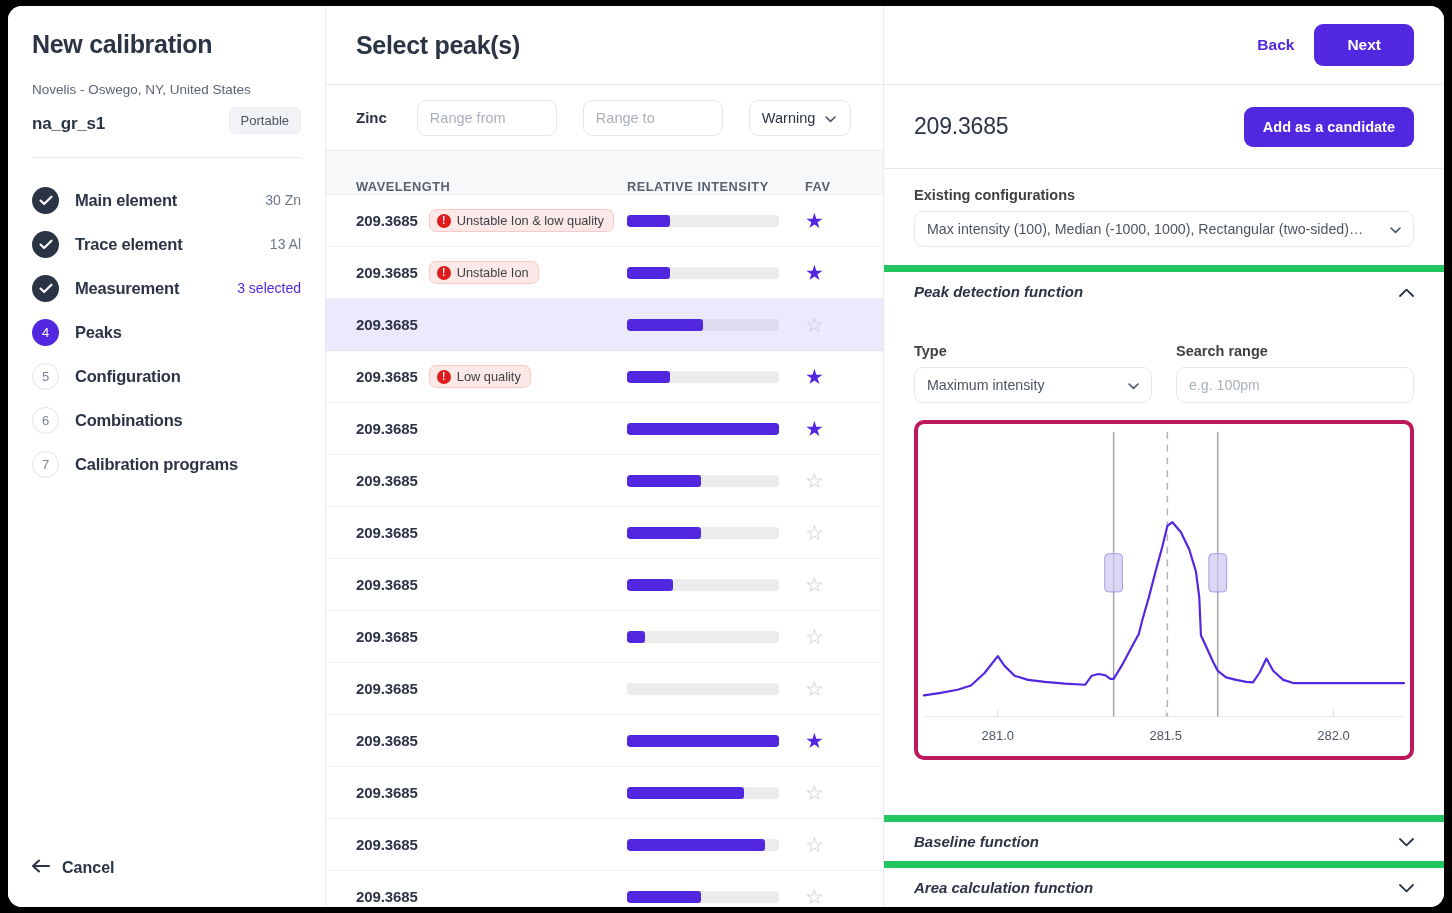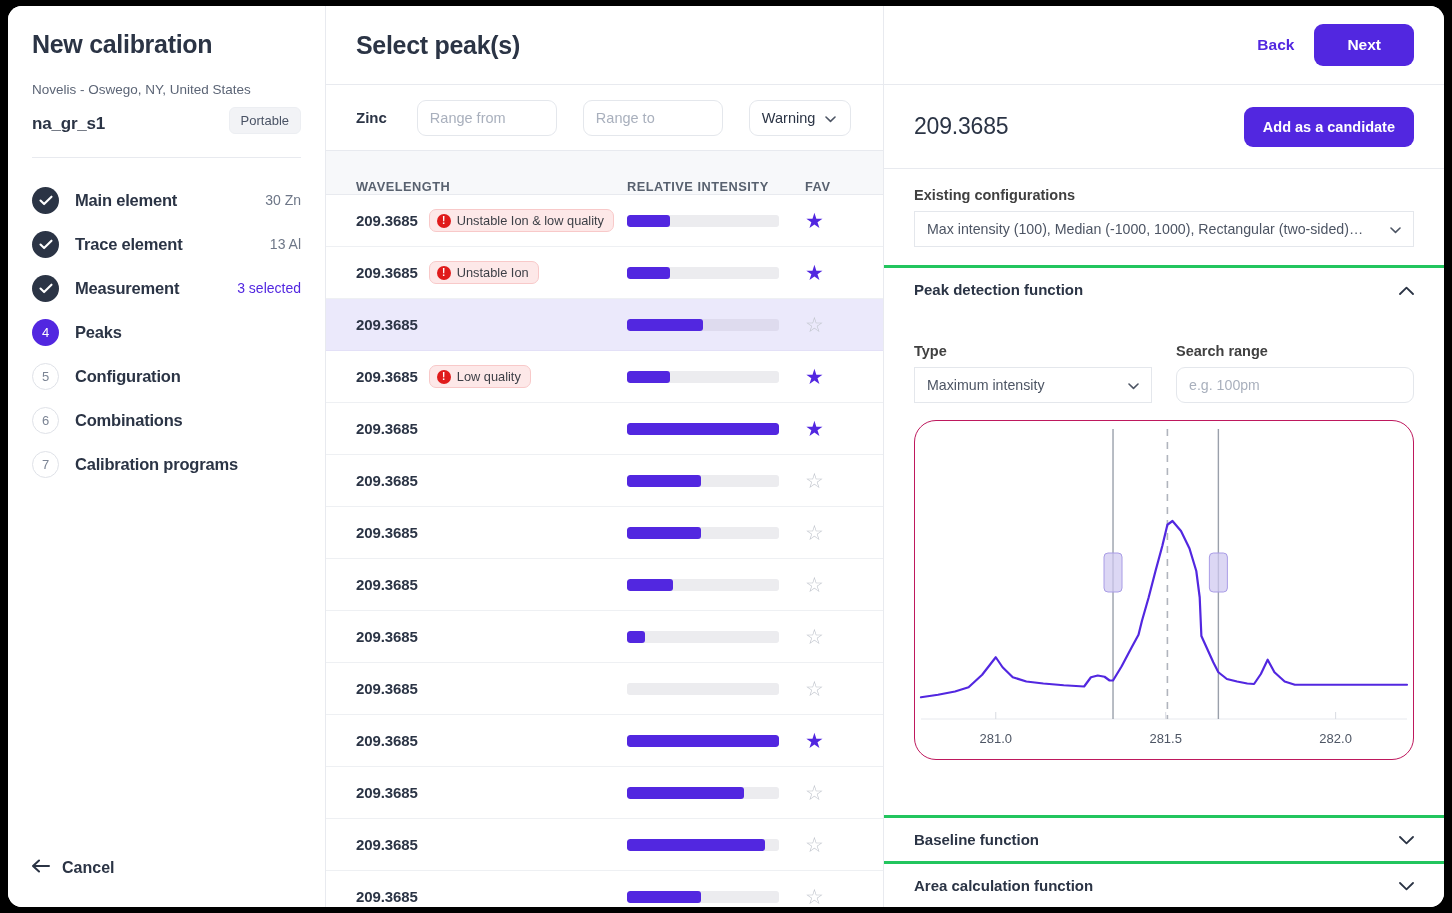--- a/index.html
+++ b/index.html
@@ -215,47 +215,48 @@
   }
   .right-section {
     padding: 18px 30px 0 30px;
     border-top: 1px solid #e8eaef;
   }
   .field-label {
     font-size: 14.5px; font-weight: bold; color: #404040;
     margin-bottom: 8px;
   }
   .select-box {
-    height: 36px; border: 1px solid #e4e7ec; border-radius: 0;
+    height: 36px; border: 1px solid #e4e7ec; border-radius: 9px;
     display: flex; align-items: center; justify-content: space-between;
     padding: 0 12px; font-size: 14.2px; color: #4d5564;
     background: #fff; cursor: pointer;
     margin-bottom: 18px;
   }
   .accordion-head {
     display: flex; align-items: center; justify-content: space-between;
     height: 46px; padding: 0 30px;
-    border-top: 3px solid #22c55e;
+    border-top: 7px solid #22c55e;
     cursor: pointer;
+    font-style: italic;
   }
   .accordion-title { font-size: 15px; font-weight: bold; color: #2b3445; }
   .pdf-body { padding: 0 30px 0 30px; }
   .two-col { display: flex; gap: 24px; }
   .col { flex: 1; margin-top: 32px; }
   .input-box {
     height: 36px; border: 1px solid #e4e7ec; border-radius: 9px;
     display: flex; align-items: center; justify-content: flex-start;
     padding: 0 12px; font-size: 14.2px; color: #2b3445;
     background: #fff;
   }
   .input-box .ph { color: #a9b0bd; }
   .input-box .unit { color: #a9b0bd; font-size: 14px; }
   .chart-card {
     margin-top: 17px;
-    border: 1px solid #be185d; border-radius: 22px;
+    border: 4px solid #be185d; border-radius: 10px;
     height: 340px; background: #fff;
     position: relative; overflow: hidden;
   }
   .bottom-accordions { margin-top: auto; }
 </style>
 </head>
 <body>
 
 <div class="window">
 

